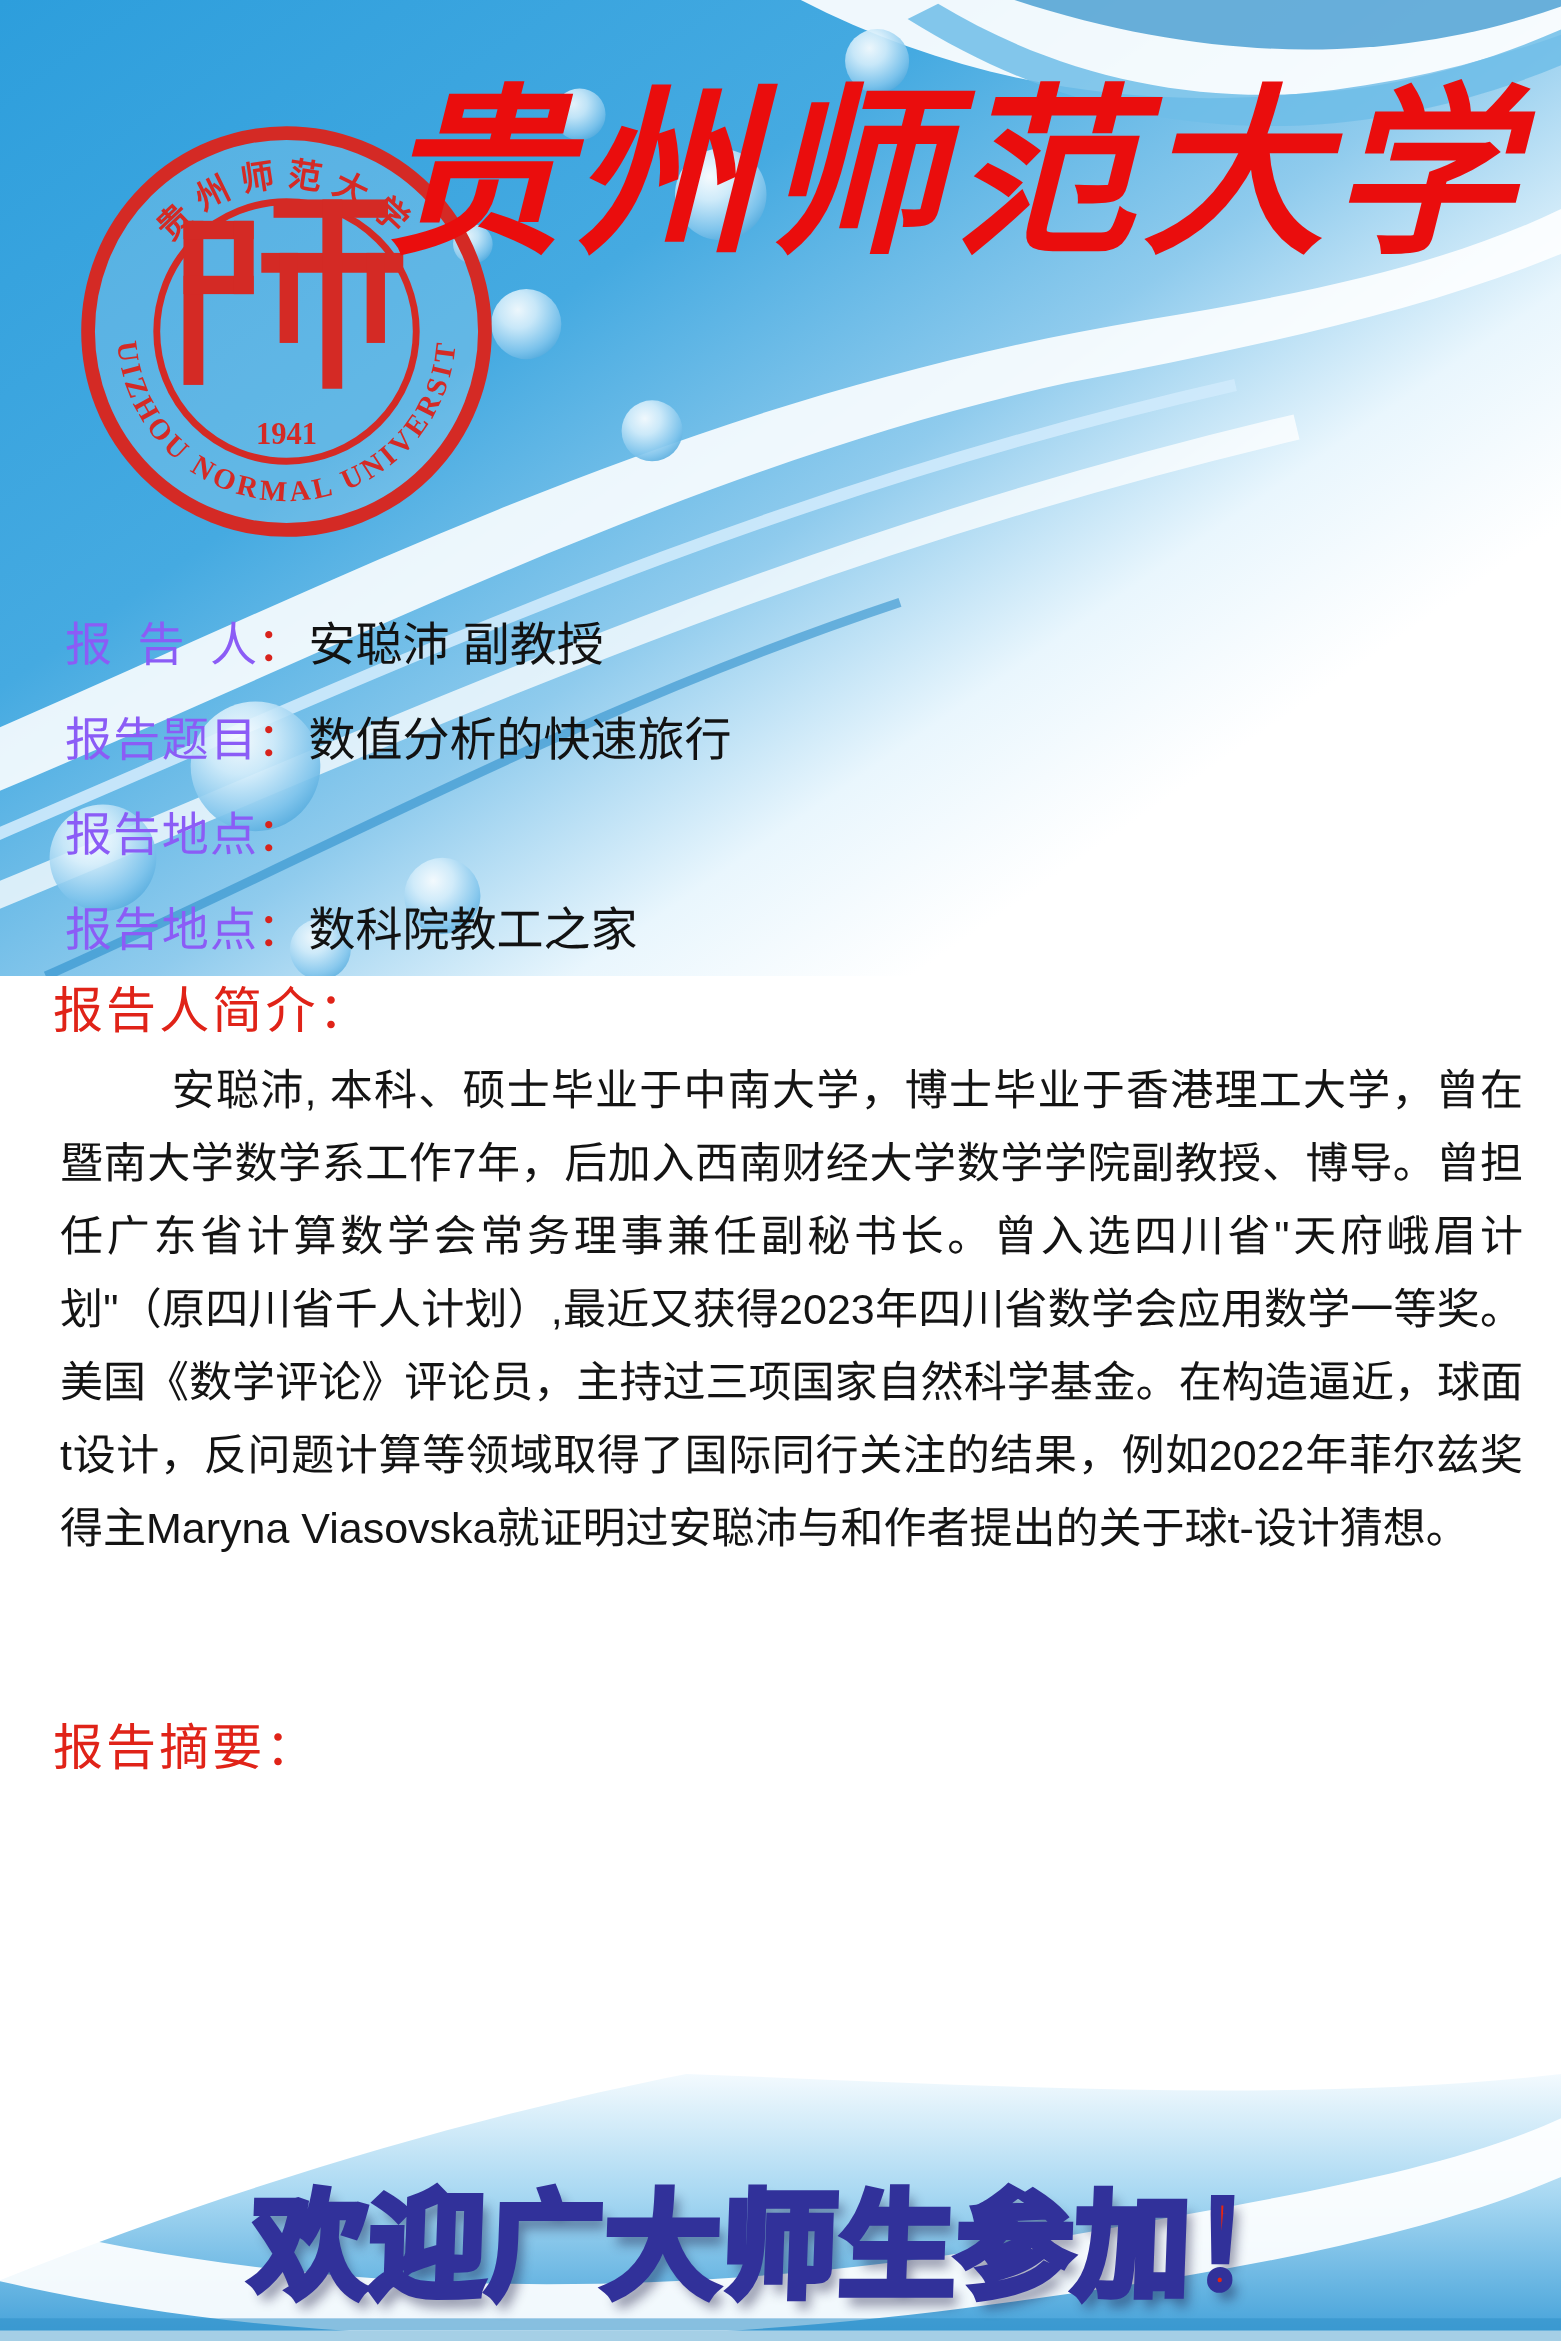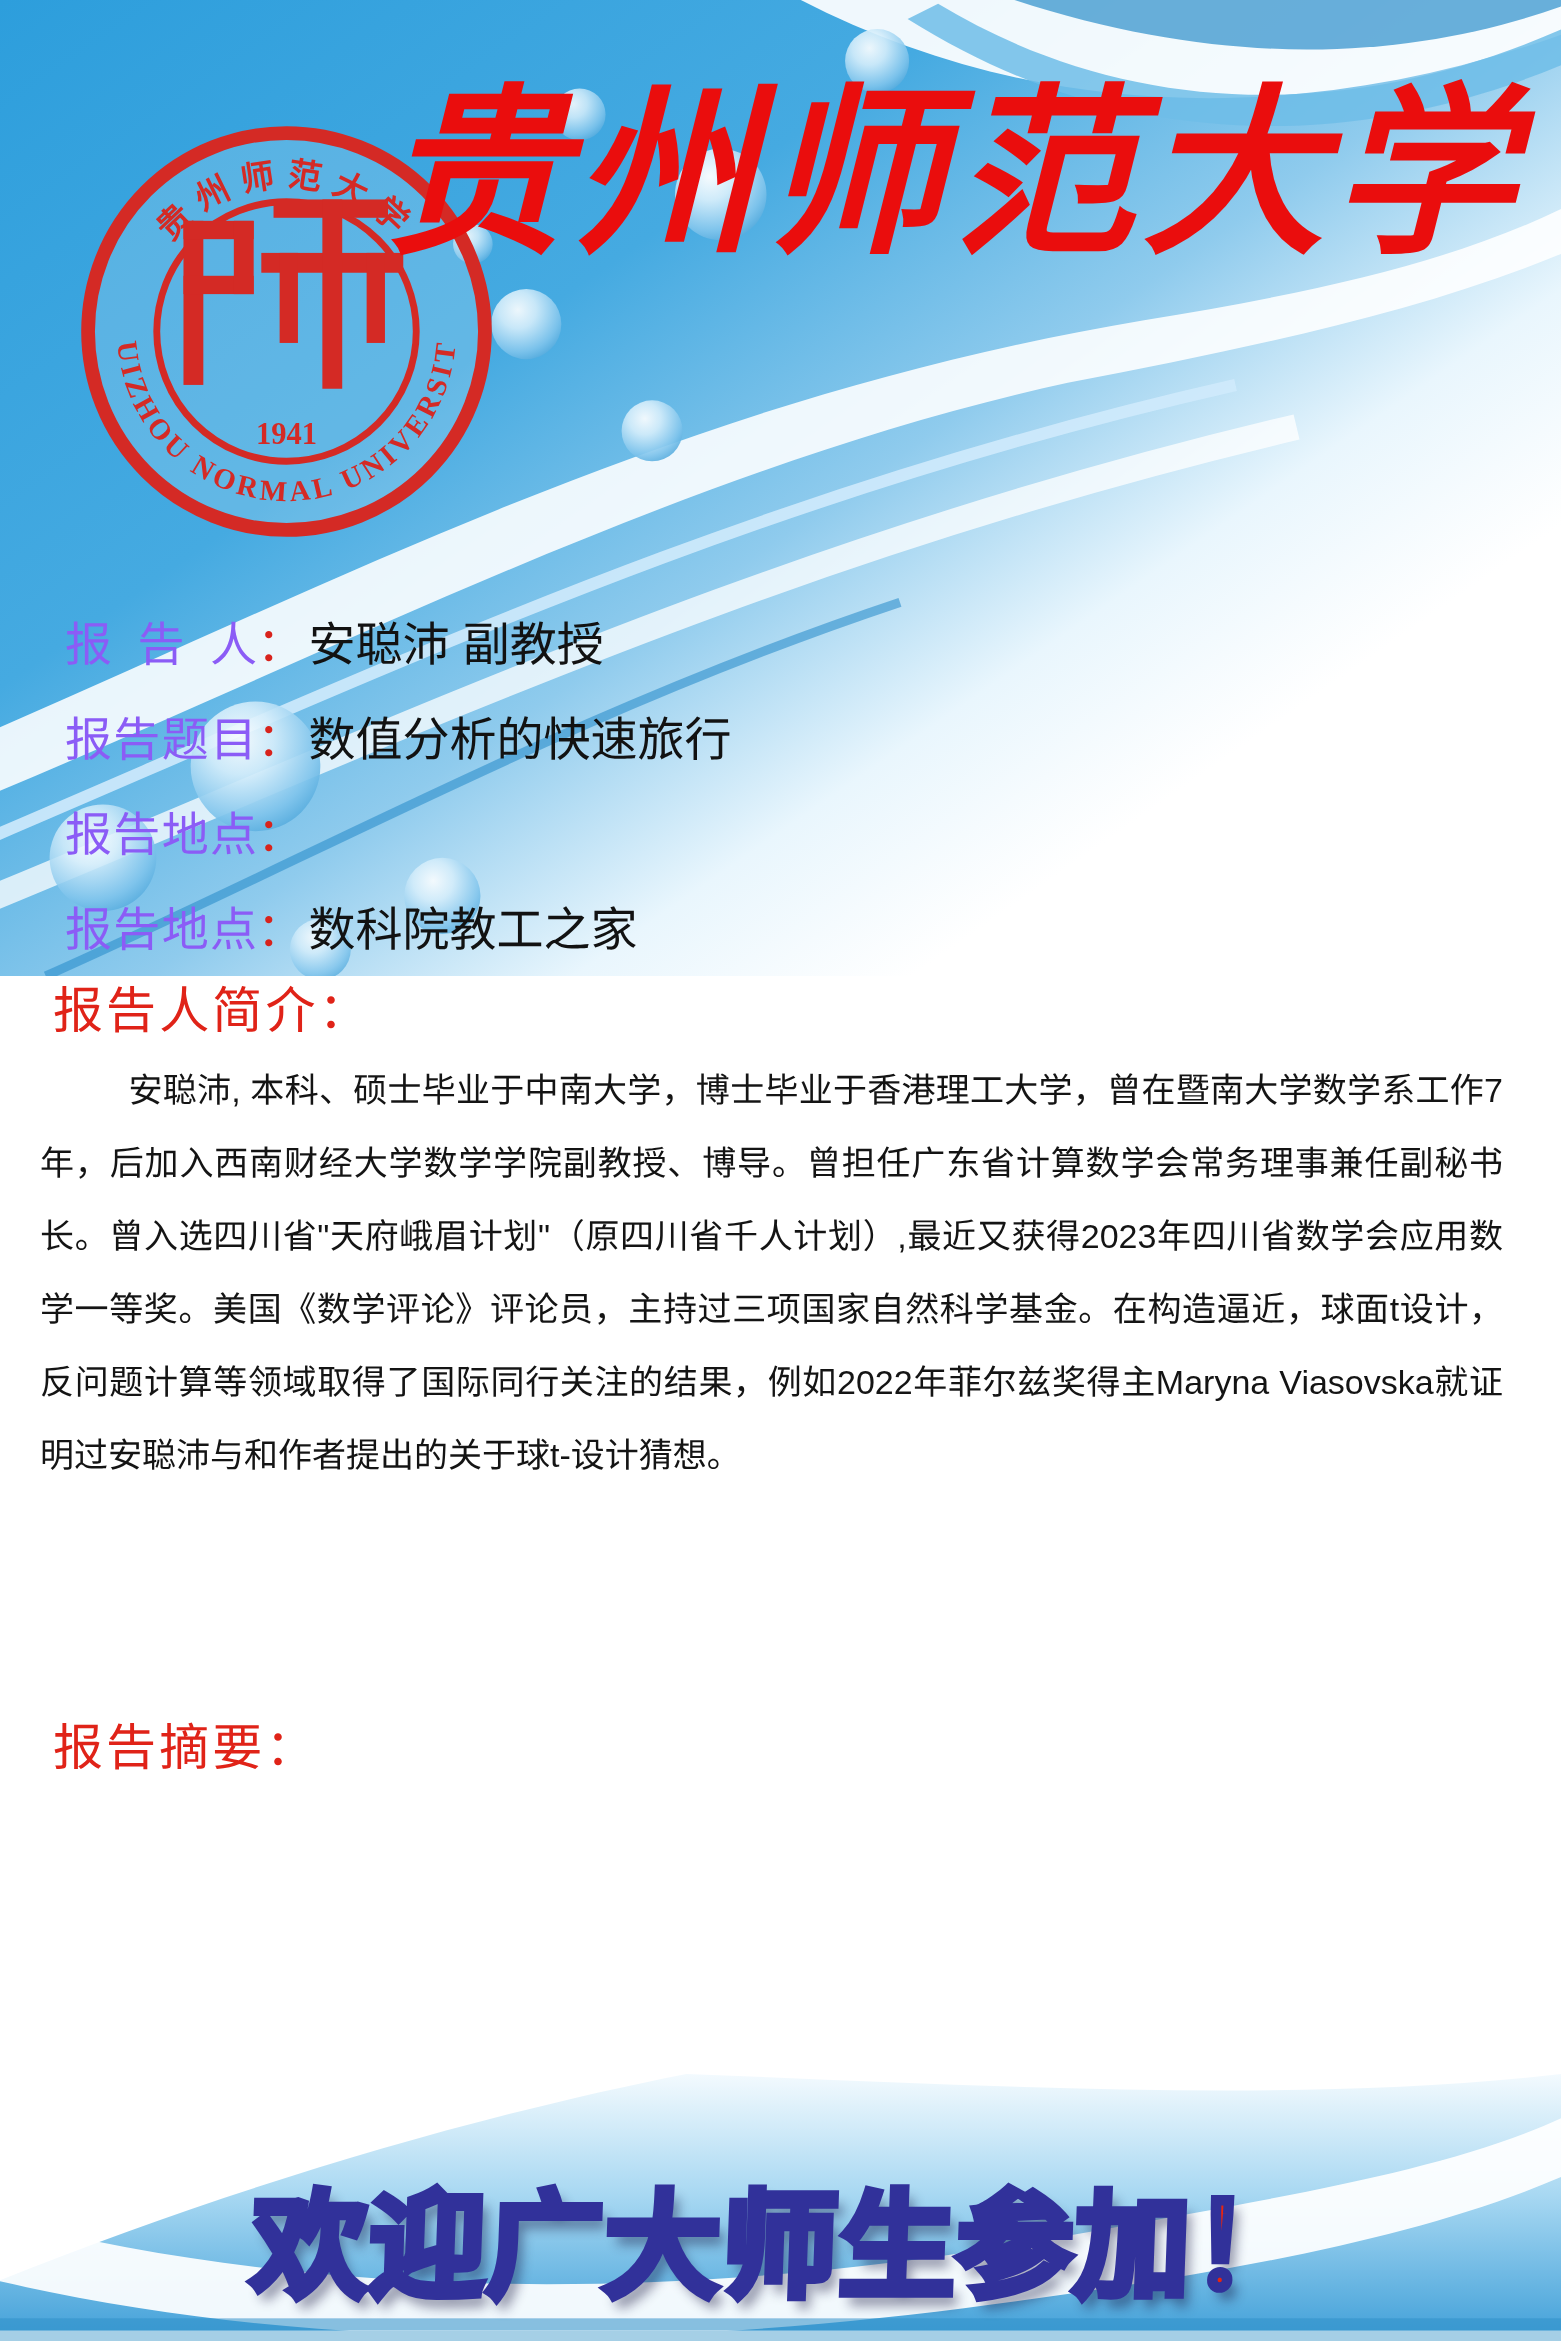--- a/index.html
+++ b/index.html
@@ -40,22 +40,22 @@
   .info-colon{color:#d8231c;}
   .info-value{color:#121212;margin-left:4.6px;}
   
   .section-heading{
     position:absolute;left:53px;z-index:4;
     font-size:50px;color:#e02318;letter-spacing:3.1px;
   }
   .heading-bio{top:970px;}
   .heading-abstract{top:1707px;}
   .para{
-    position:absolute;left:40px;width:1463px;z-index:4;
-    font-size:34px;line-height:73px;color:#141414;
+    position:absolute;left:60px;width:1463px;z-index:4;
+    font-size:43px;line-height:73px;color:#141414;
     text-align:justify;text-indent:2.6em;
     letter-spacing:0px;
   }
   .para-bio{top:1054px;}
   .para-abstract{top:1792px;}
   
   .footer-svg{position:absolute;left:0;top:2051px;width:1562px;height:291px;z-index:1;}
   .welcome{
     position:absolute;left:0;top:2152px;width:1562px;z-index:5;
     text-align:center;white-space:nowrap;

